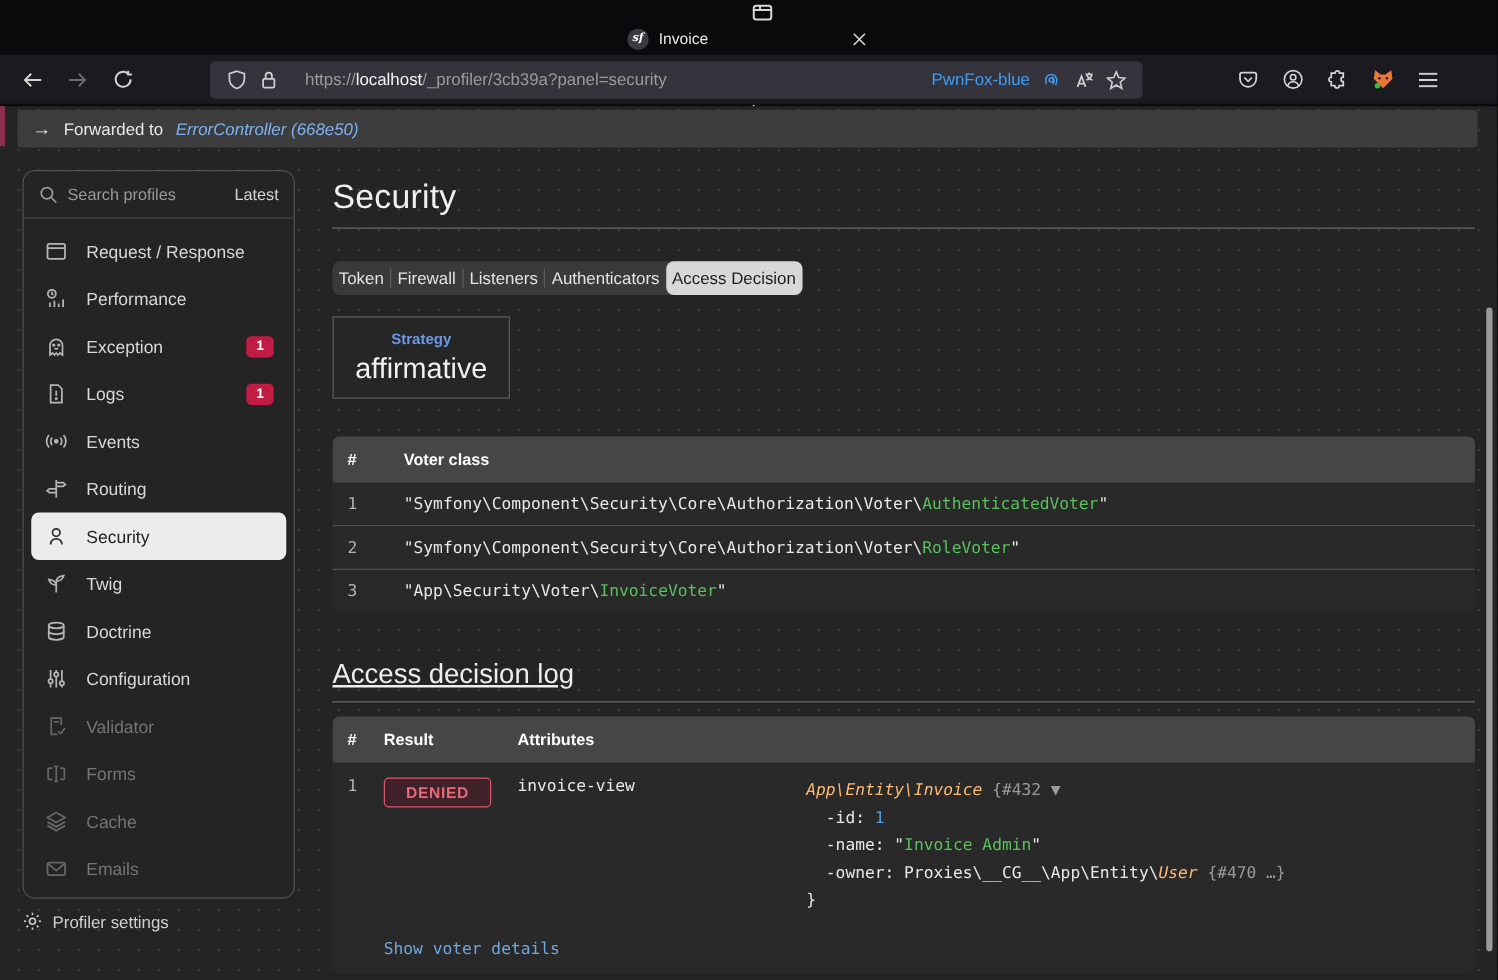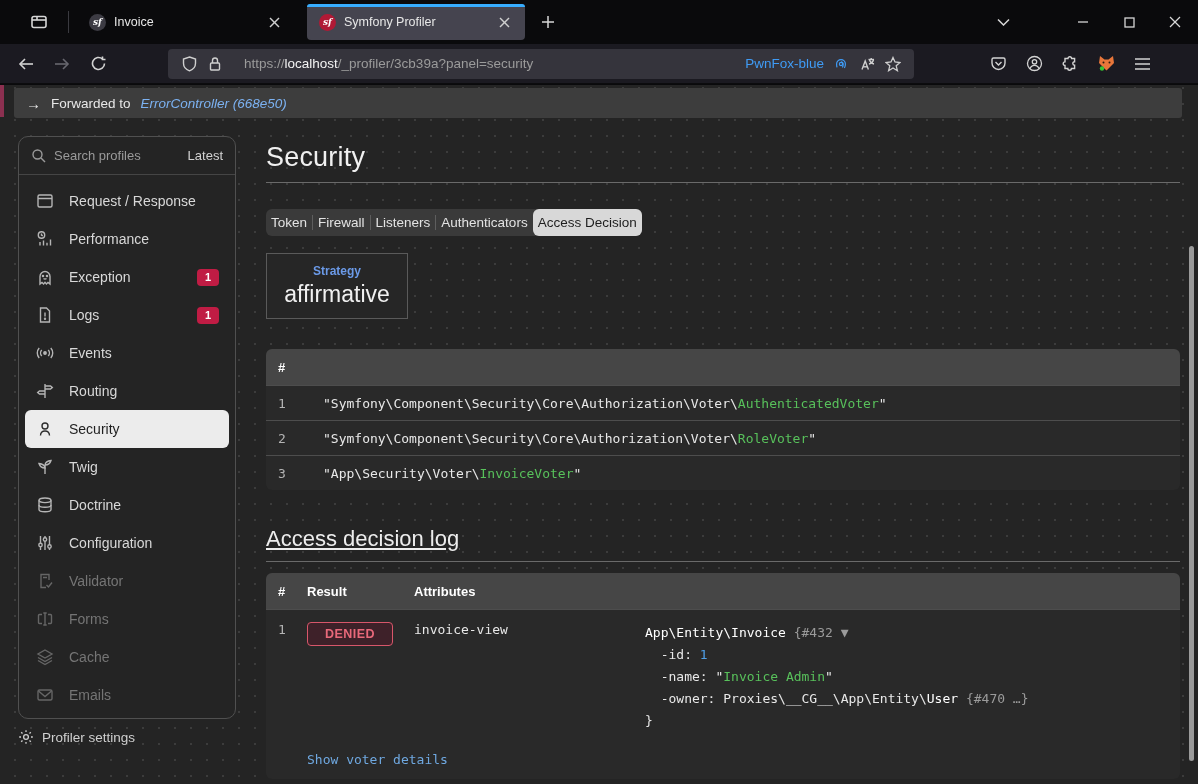--- a/index.html
+++ b/index.html
@@ -2,21 +2,21 @@
 <html><head>
 <meta charset="utf-8">
 <style>
   * { margin:0; padding:0; box-sizing:border-box; }
   html,body { width:1198px; height:784px; overflow:hidden; background:#000;
     font-family:"Liberation Sans", sans-serif; }
   .window { position:relative; width:1198px; height:784px; background:#0a0a0c; }
 
   
   .tabstrip { position:absolute; top:0; left:0; right:0; height:44px; background:#0a0a0c;
-    display:flex; align-items:center; }
+    display:flex; align-items:center;flex-direction:column; }
   .ffview-btn { width:34px; height:30px; margin-left:22px; display:flex; align-items:center;
     justify-content:center; border-radius:4px; color:#d7d7d7; }
   .ts-sep { width:1px; height:22px; background:#3a3a40; margin:0 8px 0 12px; }
   .tab { display:flex; align-items:center; gap:8px; height:36px; margin-top:0;
     padding:0 10px 0 12px; width:218px; border-radius:4px; position:relative; color:#e7e7e7; }
   .tab.inactive { background:transparent; }
   .tab.active { background:#45444f; margin:4px 0 4px 12px; height:36px; }
   .tab.active::before { content:""; position:absolute; top:0; left:0; right:0; height:3px;
     background:#37adff; border-radius:4px 4px 0 0; }
   .tab-title { font-size:12.5px; flex:1; white-space:nowrap; overflow:hidden; }
@@ -115,21 +115,21 @@
     color:#fff; font-size:13px; font-weight:bold; }
   .vgrid { grid-template-columns:45px 1fr; }
   .dgrid { grid-template-columns:29px 107px 231px 1fr; }
   .t-row { display:grid; align-items:center; padding:0 12px; border-top:1px solid #4d4d4d; }
   .t-row:first-of-type { border-top:none; }
   .vrow { height:35px; grid-template-columns:45px 1fr; }
   .tnum { font-family:"DejaVu Sans Mono", monospace; font-size:13px; color:#b4b4b4; }
   code, .code { font-family:"DejaVu Sans Mono", monospace; font-size:13px; color:#e8e8e8;
     white-space:pre; }
   .green { color:#58c15b; }
-  .orange { color:#ffffff; }
+  .orange { color:#fdba74;font-style:italic; }
   .blue { color:#4f9fe8; }
   .gray { color:#9b9b9b; }
 
   .section-title { margin-top:36px; font-size:22px; font-weight:normal; color:#ededed;
     padding-bottom:9px; border-bottom:1px solid #6a6a6a;text-decoration:underline; }
   .dtable { margin-top:11px; }
   .drow { padding:12px; align-items:start; }
   .denied-badge { display:inline-block; width:86px; text-align:center; padding:4px 0;
     border:1px solid #d8566a; border-radius:4px; background:#3e2129; color:#e8697a;
     font-size:12.5px; font-weight:bold; letter-spacing:.5px; }
@@ -524,20 +524,21 @@
       </div>
 
       <div class="metric-card">
         <span class="metric-label">Strategy</span>
         <span class="metric-value">affirmative</span>
       </div>
 
       <div class="ptable">
         <div class="t-head vgrid">
           <span>#</span>
+          <span>Voter class</span>
         </div>
         <div class="t-row vrow">
           <span class="tnum">1</span>
           <code><span>"Symfony\Component\Security\Core\Authorization\Voter\</span><span class="green">AuthenticatedVoter</span><span>"</span></code>
         </div>
         <div class="t-row vrow">
           <span class="tnum">2</span>
           <code><span>"Symfony\Component\Security\Core\Authorization\Voter\</span><span class="green">RoleVoter</span><span>"</span></code>
         </div>
         <div class="t-row vrow">

